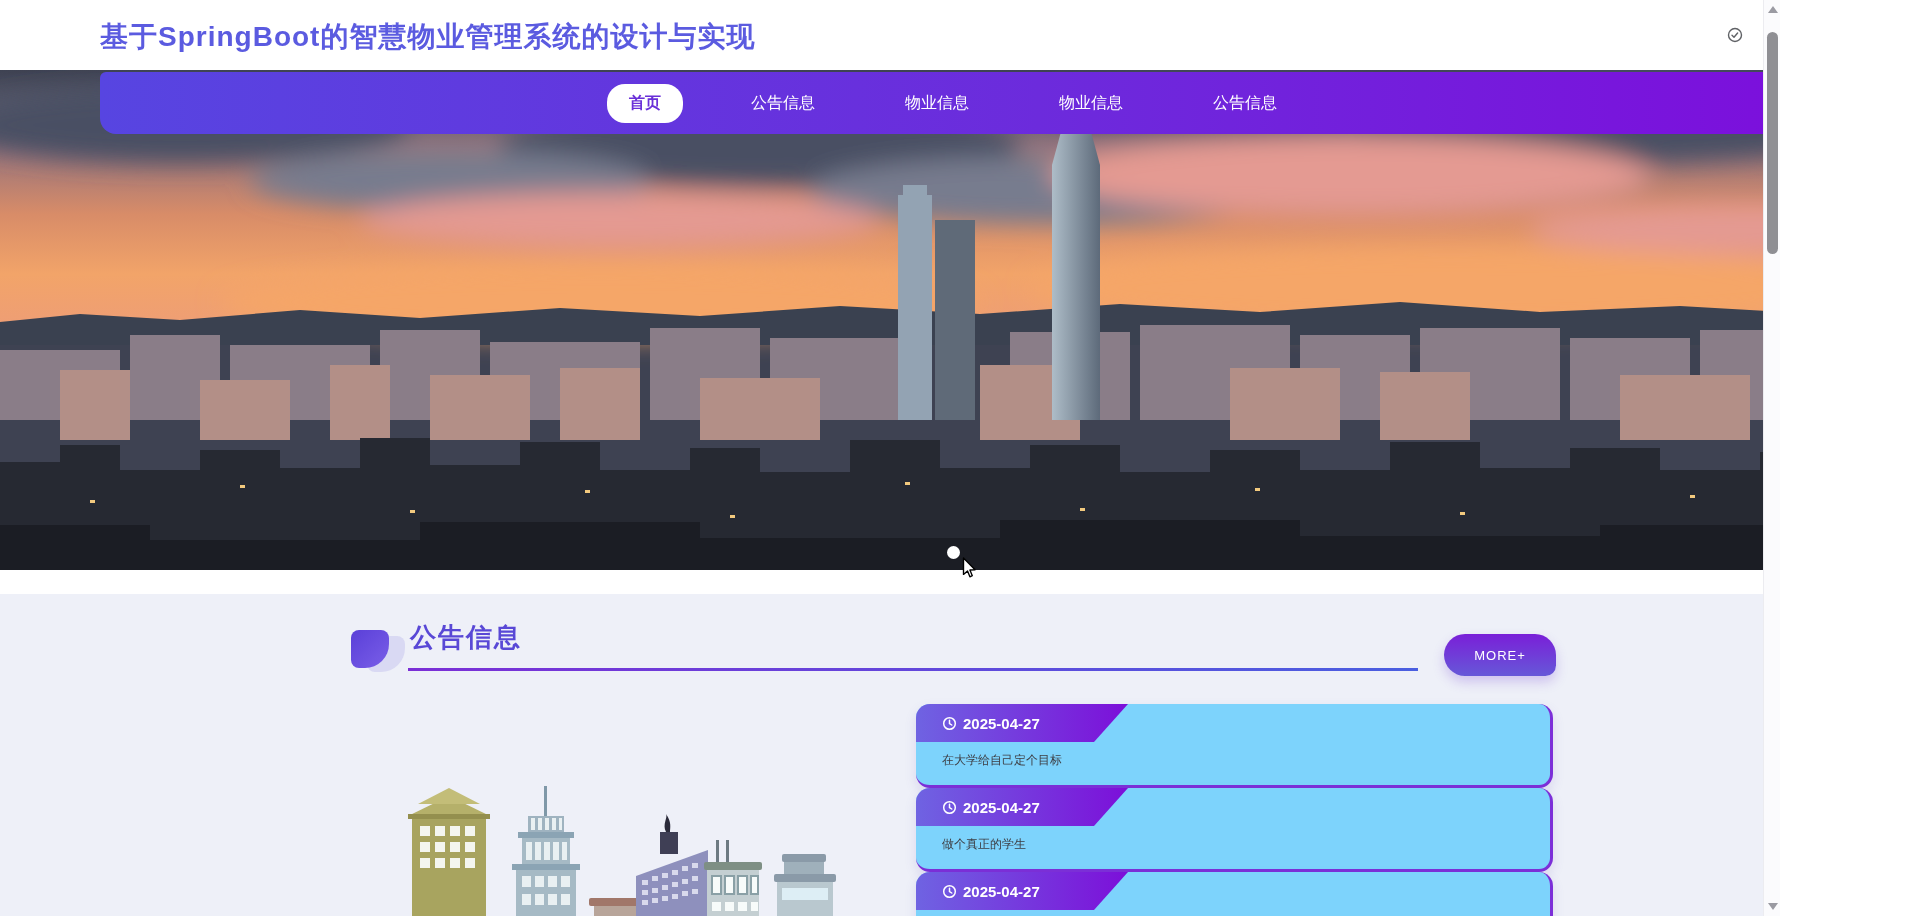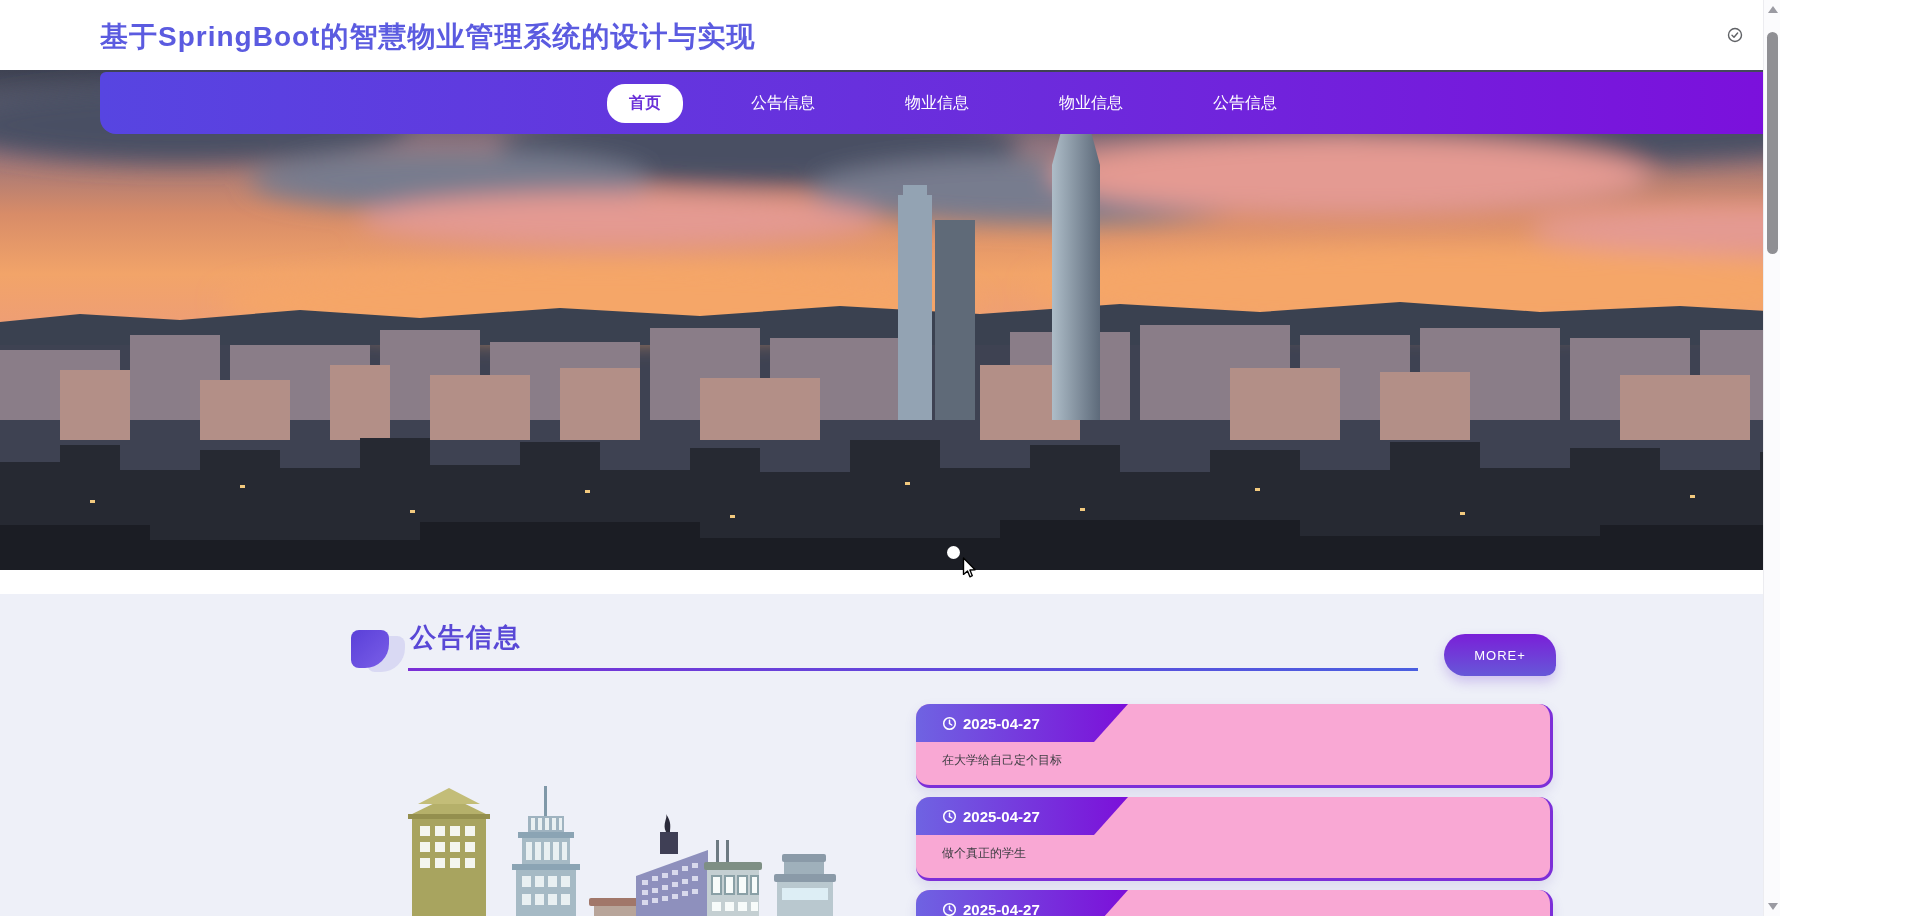--- a/index.html
+++ b/index.html
@@ -33,22 +33,22 @@
               background:linear-gradient(135deg,#5a3fd8 0%, #7a5fe8 100%); border-radius:8px 8px 24px 8px; }
   .sec-title { position:absolute; left:410px; top:26px; font-size:26px; font-weight:bold; color:#5948d6; letter-spacing:2px; }
   .sec-underline { position:absolute; left:408px; top:74px; width:1010px; height:3px;
                    background:linear-gradient(90deg,#7b2fd6 0%, #4a5fe0 100%); }
   .more-btn { position:absolute; left:1444px; top:40px; width:112px; height:42px; border:none; cursor:pointer;
               background:linear-gradient(180deg,#7a1fd8 0%, #6658d8 100%);
               border-radius:24px 24px 12px 24px; color:#fff; font-size:13px; letter-spacing:1px;
               box-shadow:0 6px 12px rgba(110,60,210,.25); }
 
   .ann-list { position:absolute; left:916px; top:110px; width:637px; }
-  .ann-card { position:relative; width:637px; height:84px; background:#f9a8d4; border-radius:14px; overflow:hidden;
-              border-right:3px solid #7c2fd8; border-bottom:3px solid #7c2fd8; margin-bottom:9px; cursor:pointer;
+  .ann-card { position:relative; width:637px; height:84px; background:#7dd3fc; border-radius:14px; overflow:hidden;
+              border-right:3px solid #7c2fd8; border-bottom:3px solid #7c2fd8; cursor:pointer;
               box-shadow:0 5px 12px rgba(100,80,180,.15); }
   .ann-banner { position:absolute; left:0; top:0; width:212px; height:38px;
                 background:linear-gradient(90deg,#6f63e2 0%, #7c0fd9 100%);
                 clip-path:polygon(0 0, 100% 0, calc(100% - 34px) 100%, 0 100%);
                 display:flex; align-items:center; padding-left:26px; gap:6px; }
   .ann-date { color:#ffffff; font-size:15px; font-weight:bold; }
   .ann-title { position:absolute; left:26px; top:48px; font-size:12px; color:#3d3d42; }
 
   .illustration { position:absolute; left:404px; top:190px; }
 

